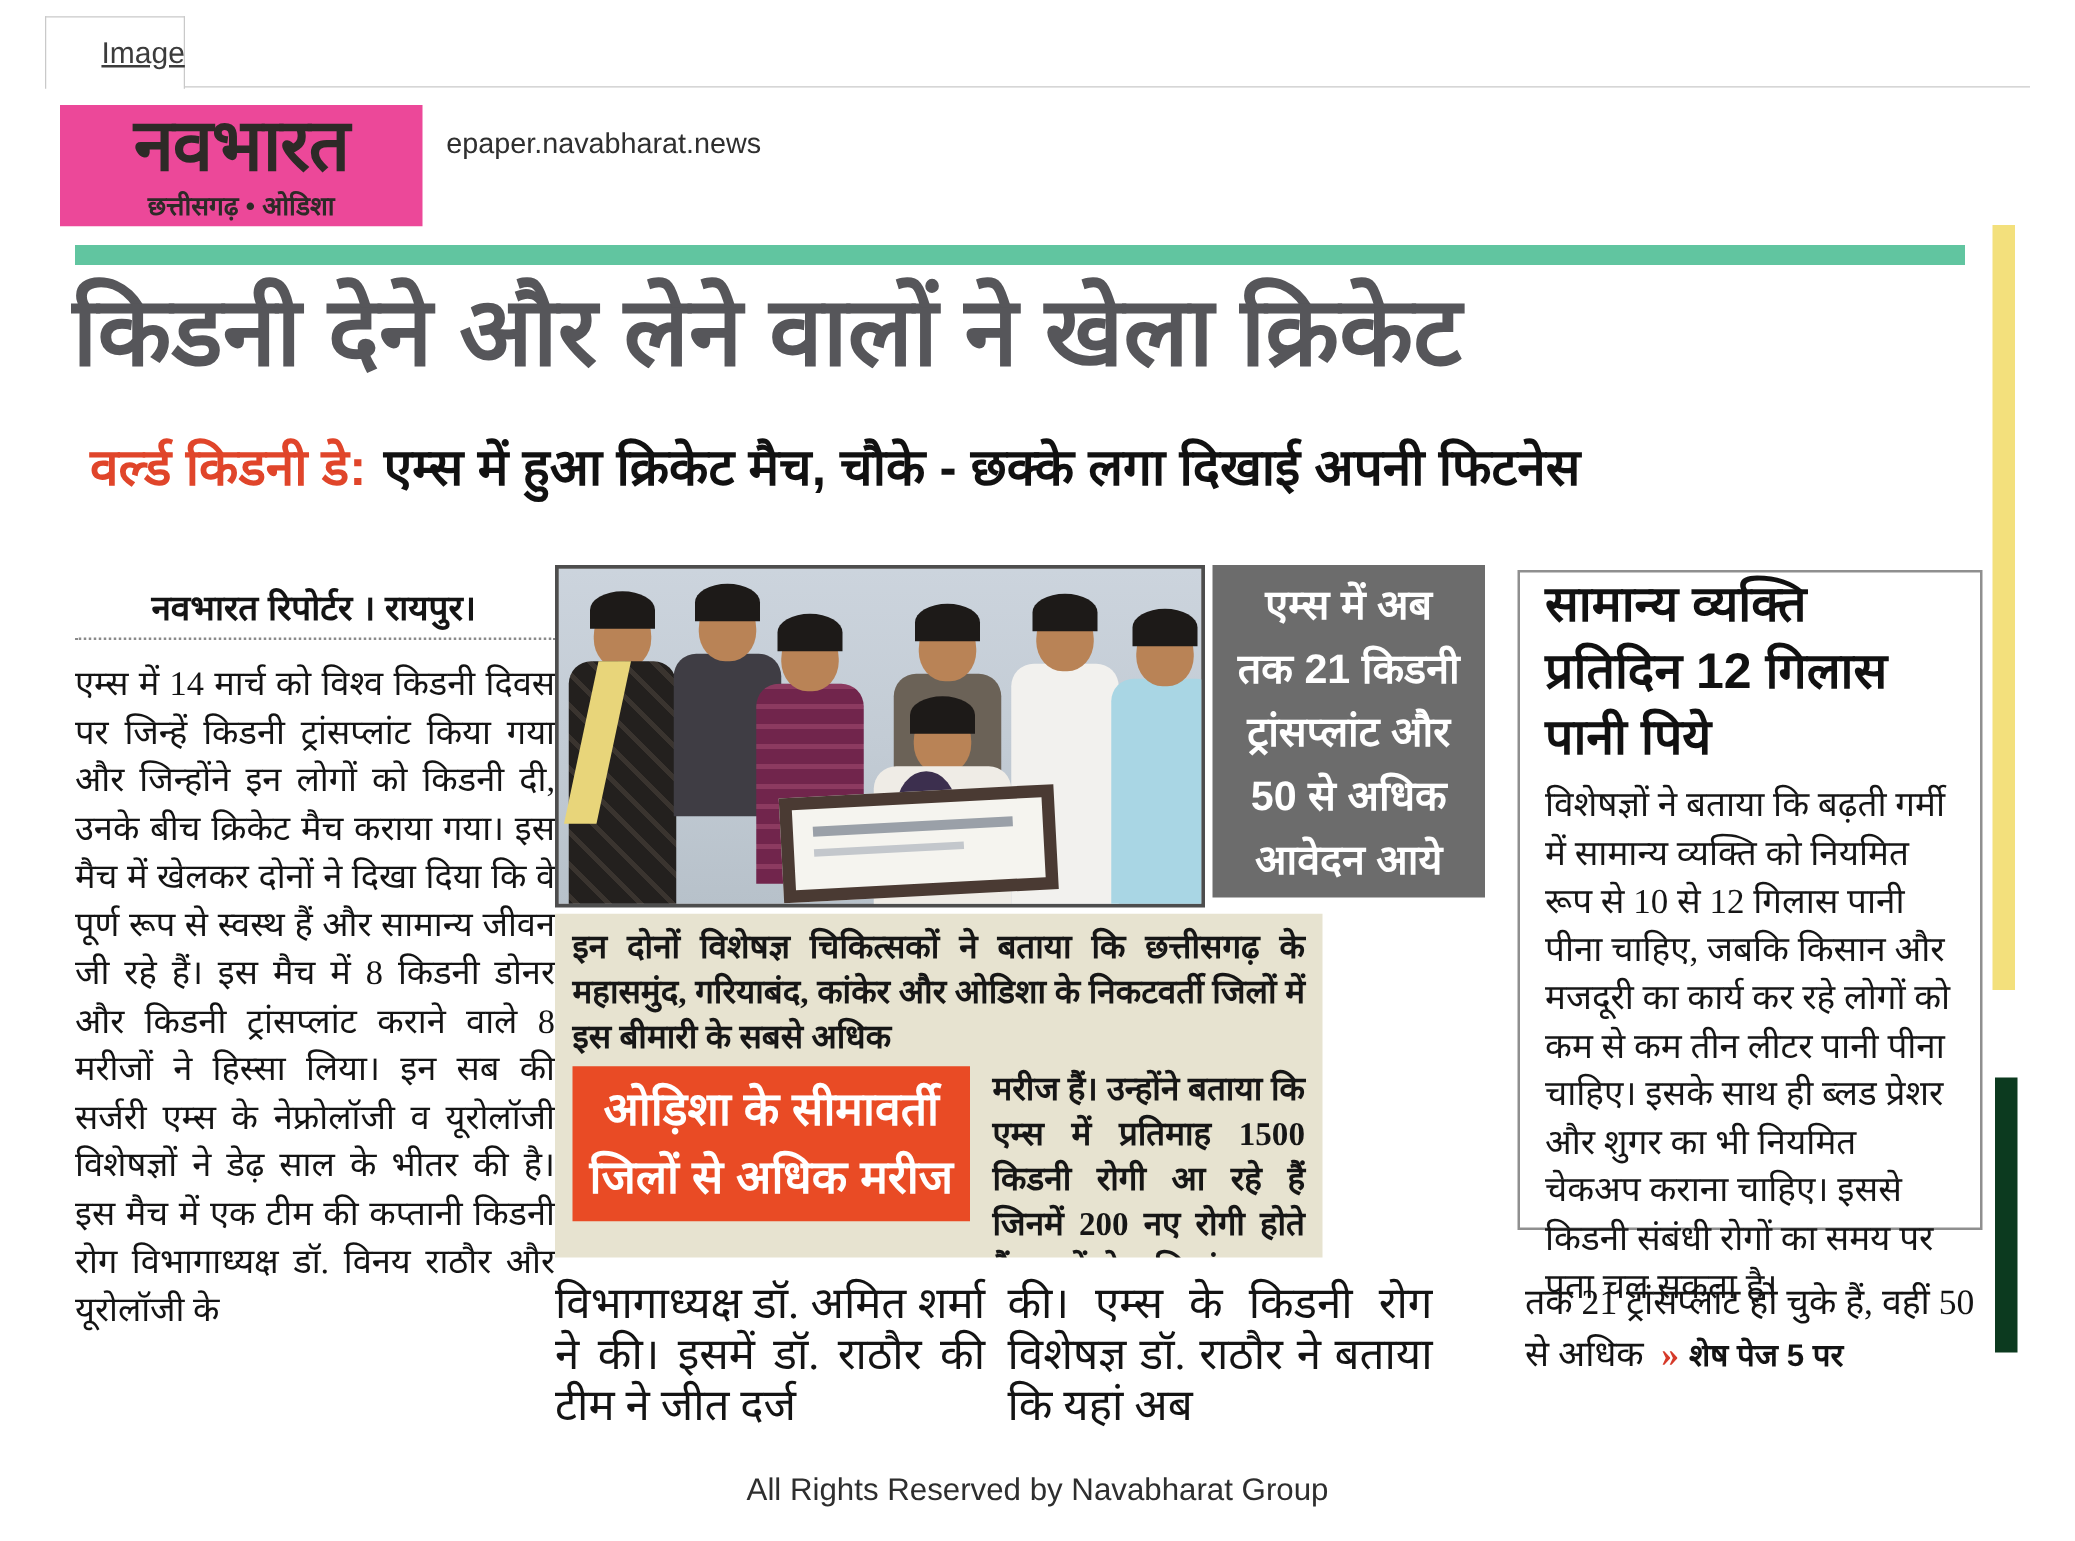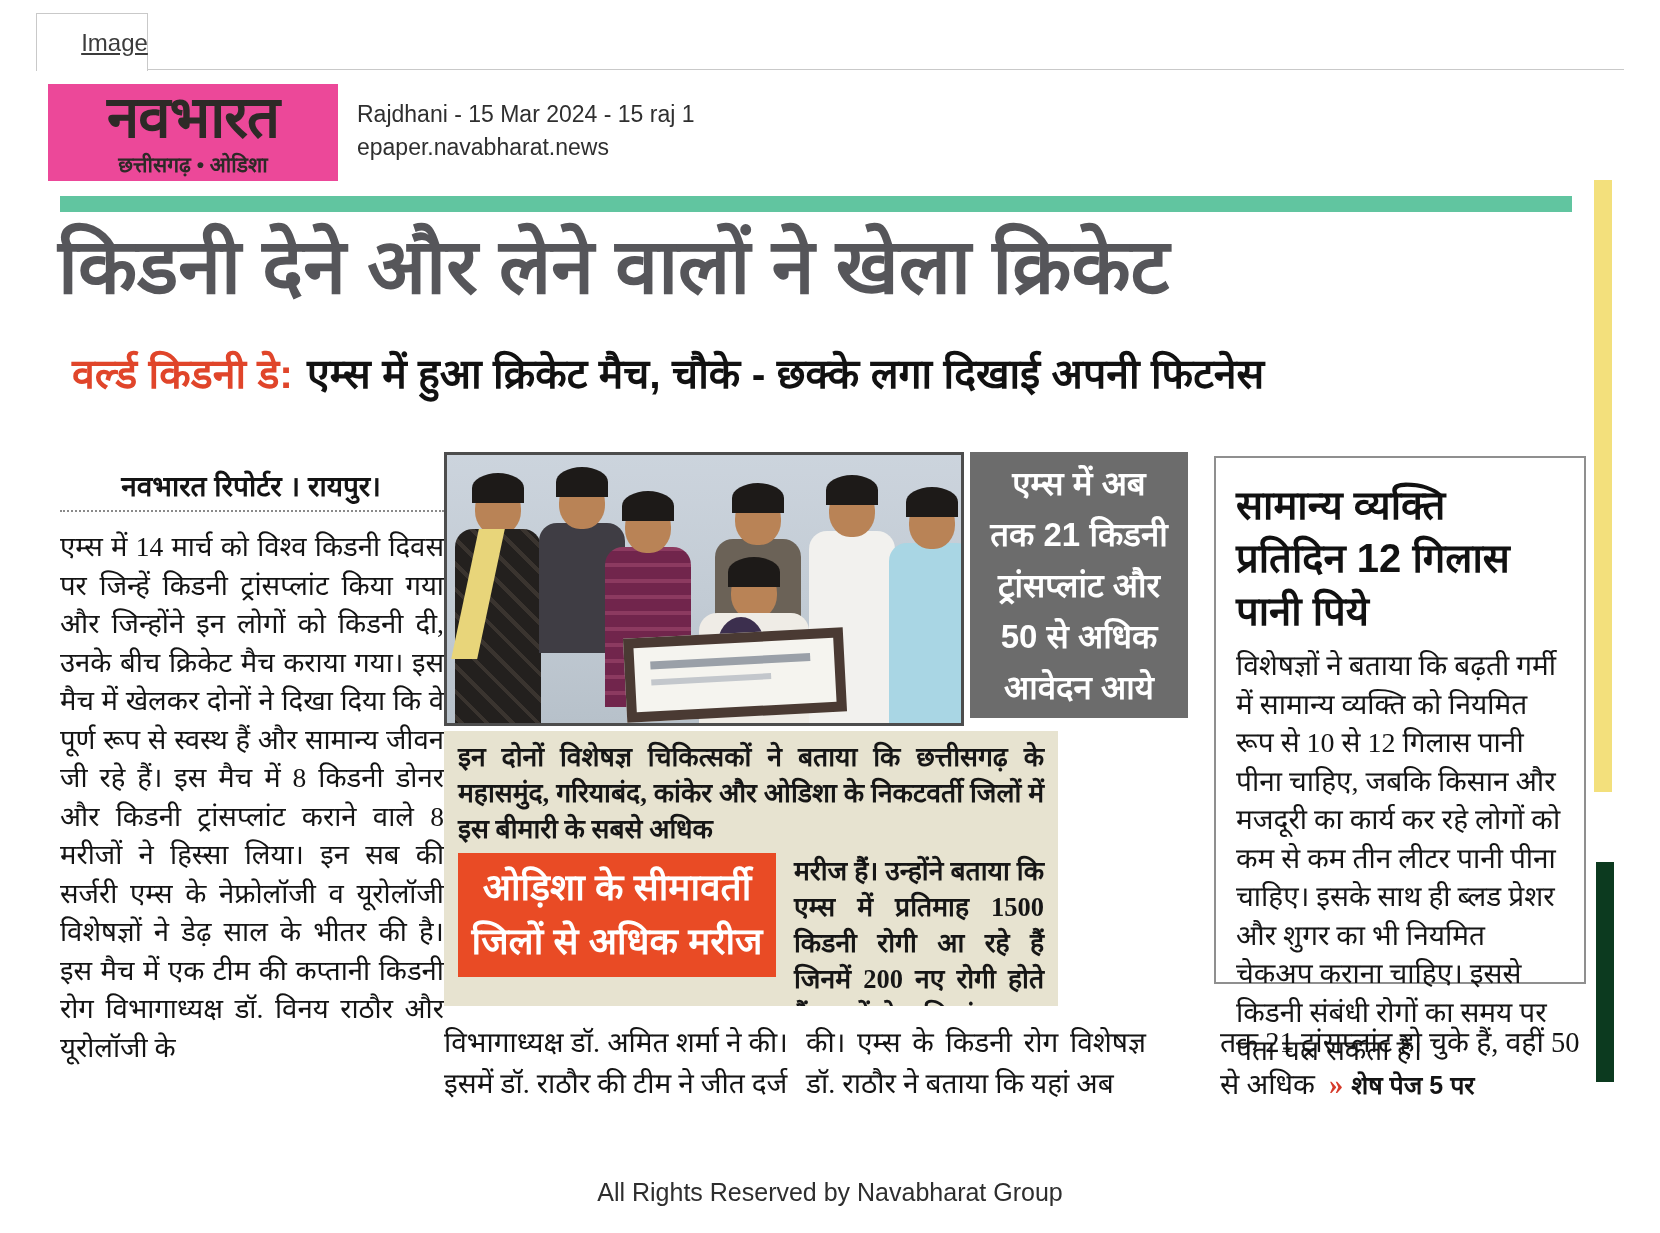--- a/index.html
+++ b/index.html
@@ -87,27 +87,27 @@
   .red-box{
     flex:0 0 318px;height:124px;background:#e94b25;color:#ffffff;
     display:flex;align-items:center;justify-content:center;text-align:center;
     font-size:37px;font-weight:700;line-height:1.45;
     font-family:"Liberation Sans", sans-serif;
   }
   .hl-right{flex:1;}
   
   .sidebox{
     position:absolute;left:1214px;top:456px;width:372px;height:528px;background:#ffffff;
-    border:2px solid #8f8f8f;box-sizing:border-box;padding:21px 20px;
+    border:2px solid #8f8f8f;box-sizing:border-box;padding:0 20px;
   }
   .sidebox h3{margin:0 0 10px;font-size:40px;line-height:1.32;font-weight:700;color:#111;}
   .sidebox p{margin:0;font-size:28px;line-height:38.5px;color:#161616;
     font-family:"Liberation Serif", serif;}
   
-  .bcol{position:absolute;top:1022px;margin:0;font-size:28px;line-height:41px;
+  .bcol{position:absolute;top:1022px;margin:0;font-size:35px;line-height:41px;
     text-align:justify;color:#141414;font-family:"Liberation Serif", serif;}
   .bcol1{left:444px;width:344px;}
   .bcol2{left:806px;width:340px;}
   .bcol3{left:1220px;width:374px;text-align:left;font-size:28.5px;line-height:42px;}
   .cont-marker{color:#d63a2a;font-weight:700;margin:0 8px 0 14px;}
   .cont-label{font-weight:700;font-size:25px;font-family:"Liberation Sans", sans-serif;}
   
   .footer{position:absolute;left:0;top:1178px;width:1660px;text-align:center;
     font-size:25px;color:#2e2e2e;}
 </style>
@@ -119,21 +119,20 @@
   <div class="tab">
     <span>Image</span>
   </div>
   <div class="tab-divider"></div>
 
   <div class="logo-box">
     <div class="logo-main">नवभारत</div>
     <div class="logo-sub">छत्तीसगढ़ • ओडिशा</div>
   </div>
   <div class="edition">
-    <div>Rajdhani  - 15 Mar 2024 - 15 raj 1</div>
     <div>epaper.navabharat.news</div>
   </div>
   <div class="teal-bar"></div>
   <div class="yellow-bar"></div>
   <div class="green-bar"></div>
 
   <h1 class="headline">किडनी देने और लेने वालों ने खेला क्रिकेट</h1>
   <h2 class="subheadline"><span class="kicker">वर्ल्ड किडनी डे:</span><span>एम्स में हुआ क्रिकेट मैच, चौके - छक्के लगा दिखाई अपनी फिटनेस</span></h2>
 
   <div class="byline">नवभारत रिपोर्टर । रायपुर।</div>

